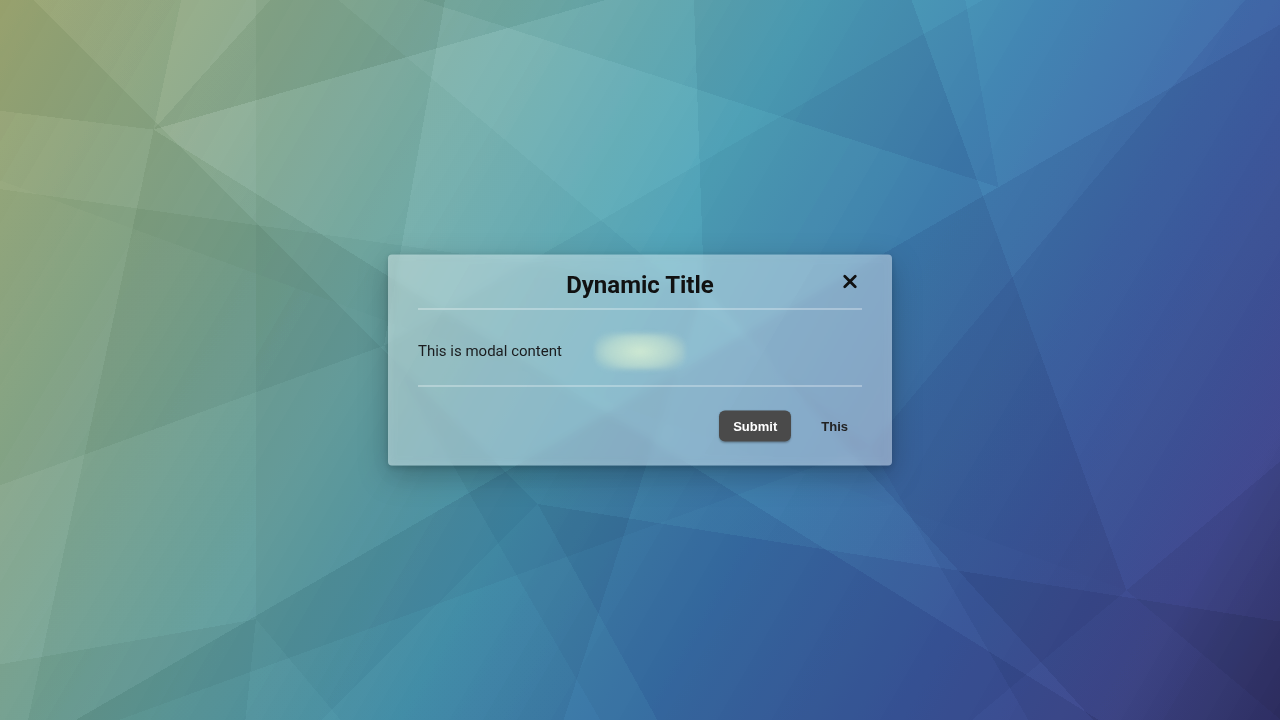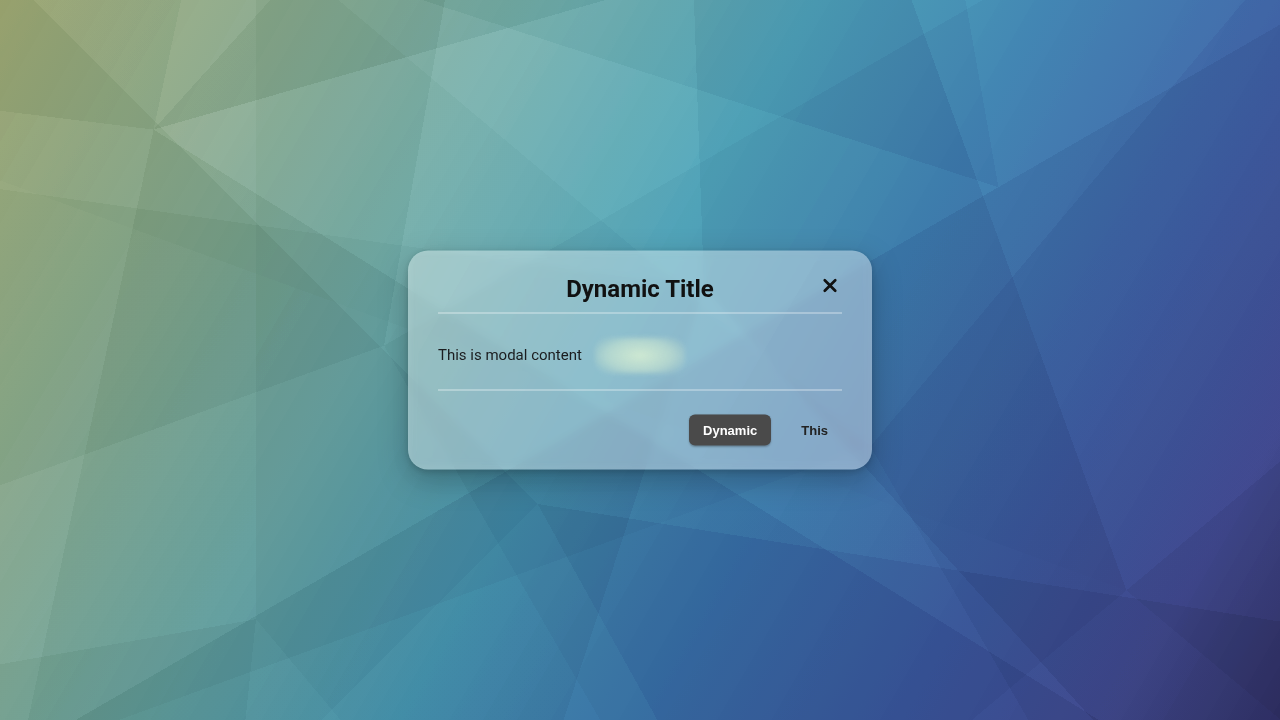--- a/index.html
+++ b/index.html
@@ -37,26 +37,26 @@
     .bg::after {
       opacity: .25;
       background:
         conic-gradient(from 98deg at 55% 40%, #0003 0 40deg, #fff2 40deg 100deg, #0002 100deg 180deg, #fff1 180deg 260deg, #0003 260deg 360deg),
         conic-gradient(from 10deg at 30% 48%, #fff2 0 50deg, #0002 50deg 140deg, #fff1 140deg 240deg, #0003 240deg 360deg),
         conic-gradient(from 250deg at 68% 62%, #0002 0 60deg, #fff2 60deg 150deg, #0003 150deg 260deg, #fff1 260deg 360deg);
     }
 
     .modal {
       position: absolute;
-      width: 464px;
+      width: 504px;
       left: 50%; top: 50%;
       transform: translate(-50%, -50%);
       background: rgba(255,255,255,0.42);
-      border-radius: 20px;
-      padding: 24px 30px 24px;
+      border-radius: 4px;
+      padding: 16px 30px 24px;
       box-shadow: 0 10px 30px rgba(0,0,0,.25), 0 2px 6px rgba(0,0,0,.15);
       backdrop-filter: blur(4px);
       color: #1d1f21;
     }
     .modal-header {
       position: relative;
       border-bottom: 1px solid rgba(255,255,255,.6);
       padding-bottom: 10px;
       text-align: center;
     }
@@ -122,17 +122,17 @@
   </div>
 
   <div class="modal-body">
     <span>This is modal content</span>
     <div class="blur-chip">
       <span></span>
     </div>
   </div>
 
   <div class="modal-footer">
-    <button class="btn btn-primary">Dynamic</button>
+    <button class="btn btn-primary">Submit</button>
     <button class="btn btn-ghost">This</button>
   </div>
 
 </div>
 
 </body></html>

